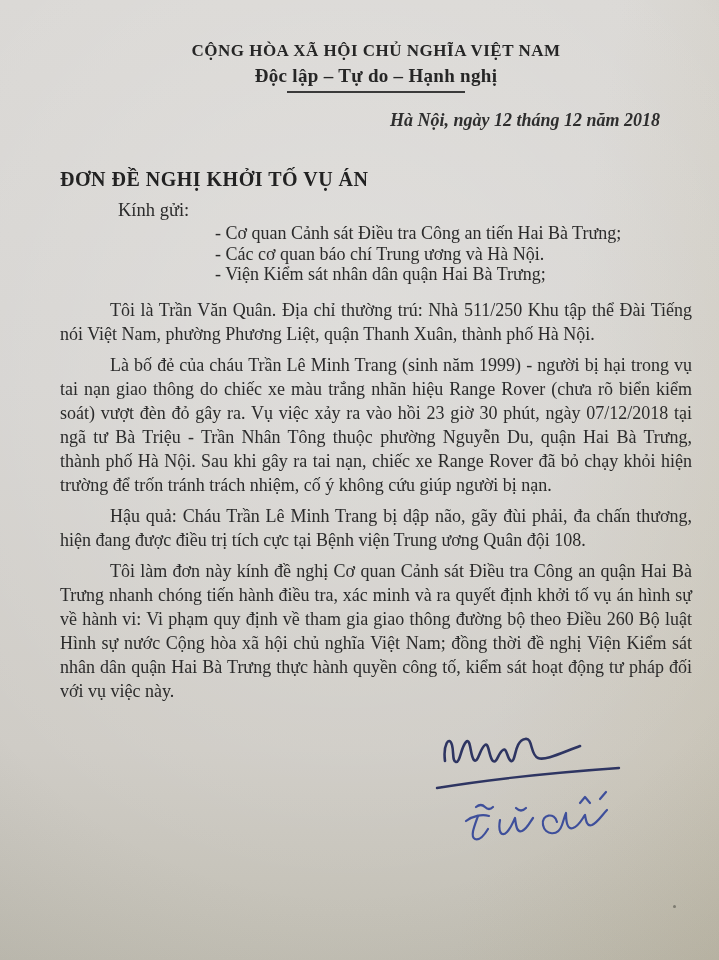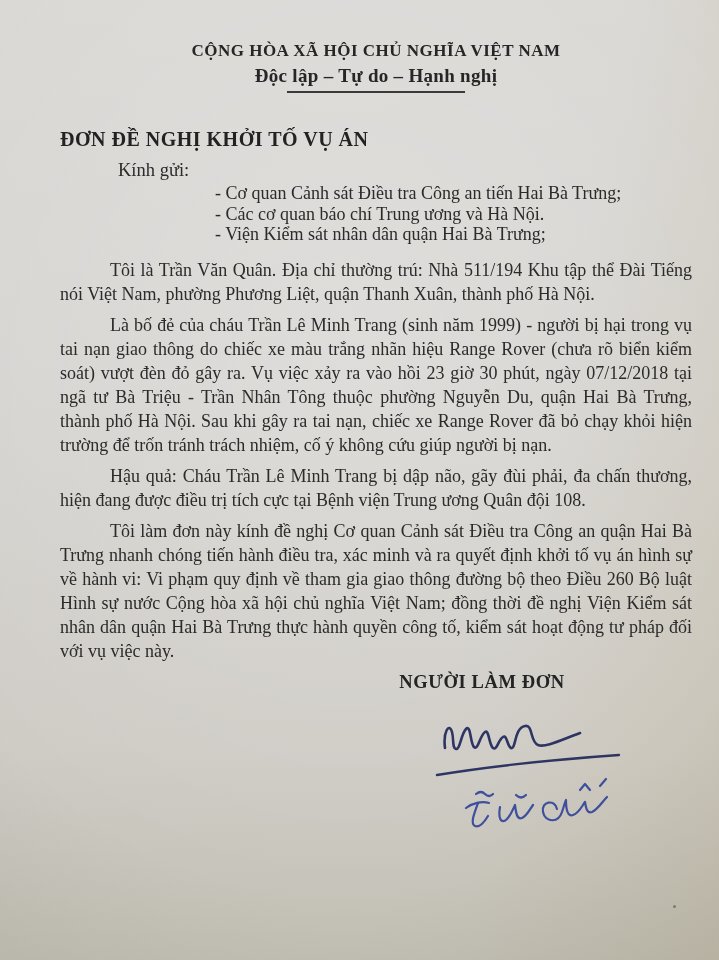--- a/index.html
+++ b/index.html
@@ -86,40 +86,40 @@
 
 <div class="photo">
   <div class="doc">
 
     <div class="hdr">
       <div class="hdr-country">CỘNG HÒA XÃ HỘI CHỦ NGHĨA VIỆT NAM</div>
       <div class="hdr-motto">Độc lập – Tự do – Hạnh nghị</div>
       <div class="hdr-rule"></div>
     </div>
 
+    <div class="dateline">Hà Nội, ngày 12 tháng 12 năm 2018</div>
 
     <div class="title">ĐƠN ĐỀ NGHỊ KHỞI TỐ VỤ ÁN</div>
 
     <div class="salutation">Kính gửi:</div>
 
     <div class="recipients">
       <div class="recipient">- Cơ quan Cảnh sát Điều tra Công an tiến Hai Bà Trưng;</div>
       <div class="recipient">- Các cơ quan báo chí Trung ương và Hà Nội.</div>
       <div class="recipient">- Viện Kiểm sát nhân dân quận Hai Bà Trưng;</div>
     </div>
 
     <div class="body">
-      <p class="first">Tôi là Trần Văn Quân. Địa chỉ thường trú: Nhà 511/194 Khu tập thể Đài Tiếng nói Việt Nam, phường Phương Liệt, quận Thanh Xuân, thành phố Hà Nội.</p>
+      <p class="first">Tôi là Trần Văn Quân. Địa chỉ thường trú: Nhà 511/250 Khu tập thể Đài Tiếng nói Việt Nam, phường Phương Liệt, quận Thanh Xuân, thành phố Hà Nội.</p>
       <p>Là bố đẻ của cháu Trần Lê Minh Trang (sinh năm 1999) - người bị hại trong vụ tai nạn giao thông do chiếc xe màu trắng nhãn hiệu Range Rover (chưa rõ biển kiểm soát) vượt đèn đỏ gây ra. Vụ việc xảy ra vào hồi 23 giờ 30 phút, ngày 07/12/2018 tại ngã tư Bà Triệu - Trần Nhân Tông thuộc phường Nguyễn Du, quận Hai Bà Trưng, thành phố Hà Nội. Sau khi gây ra tai nạn, chiếc xe Range Rover đã bỏ chạy khỏi hiện trường để trốn tránh trách nhiệm, cố ý không cứu giúp người bị nạn.</p>
       <p>Hậu quả: Cháu Trần Lê Minh Trang bị dập não, gãy đùi phải, đa chấn thương, hiện đang được điều trị tích cực tại Bệnh viện Trung ương Quân đội 108.</p>
       <p>Tôi làm đơn này kính đề nghị Cơ quan Cảnh sát Điều tra Công an quận Hai Bà Trưng nhanh chóng tiến hành điều tra, xác minh và ra quyết định khởi tố vụ án hình sự về hành vi: Vi phạm quy định về tham gia giao thông đường bộ theo Điều 260 Bộ luật Hình sự nước Cộng hòa xã hội chủ nghĩa Việt Nam; đồng thời đề nghị Viện Kiểm sát nhân dân quận Hai Bà Trưng thực hành quyền công tố, kiểm sát hoạt động tư pháp đối với vụ việc này.</p>
     </div>
 
     <div class="sign-block">
-      <div class="sign-heading">NGƯỜI LÀM ĐƠN</div>
 
       <svg class="sign-svg" width="280" height="150" viewBox="0 0 280 150" xmlns="http://www.w3.org/2000/svg" aria-hidden="true">
 
         <g stroke="#2e3562" stroke-width="2.6" fill="none" stroke-linecap="round" stroke-linejoin="round">
           <path d="M103,50 C101,34 107,24 110,34 C112,41 110,50 114,51 C118,52 119,36 124,31
                    C129,26 128,45 132,49 C136,53 138,37 143,34 C147,31 147,47 151,50
                    C155,53 156,42 161,39 C165,36 165,48 169,50 C174,52 172,30 183,28
                    C191,26 188,44 196,47 C203,50 219,42 238,35"></path>
         </g>
 

